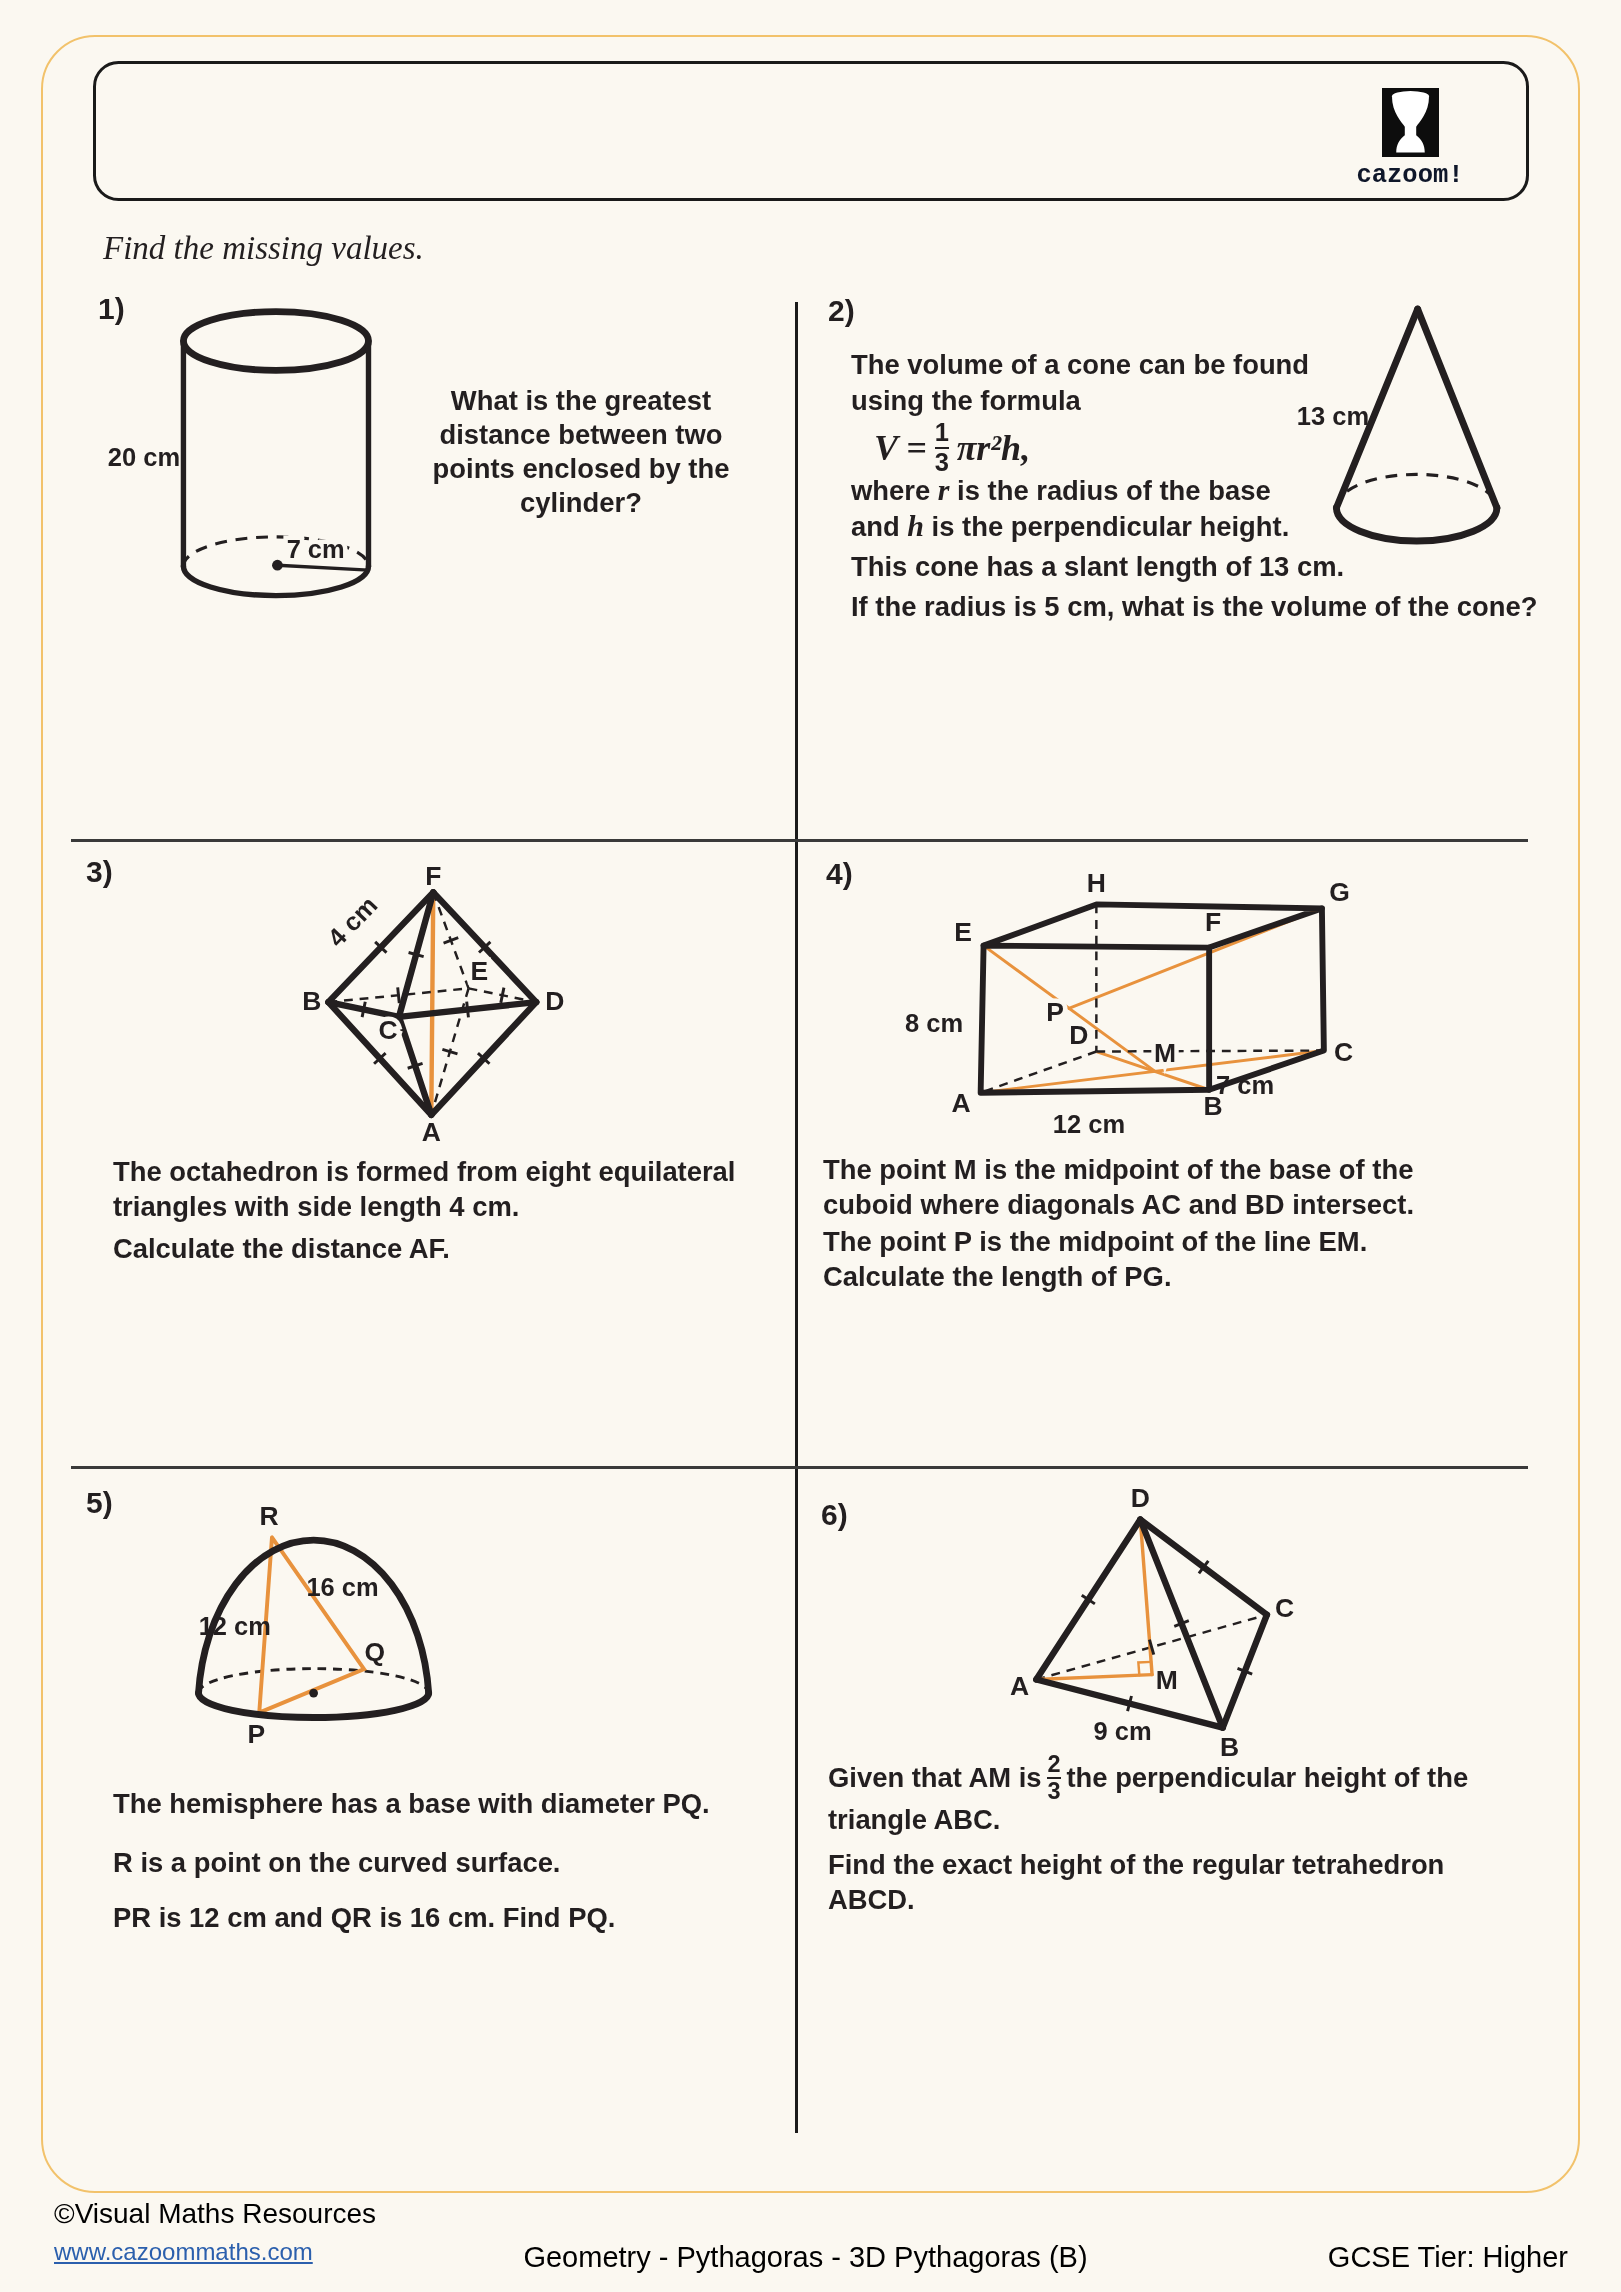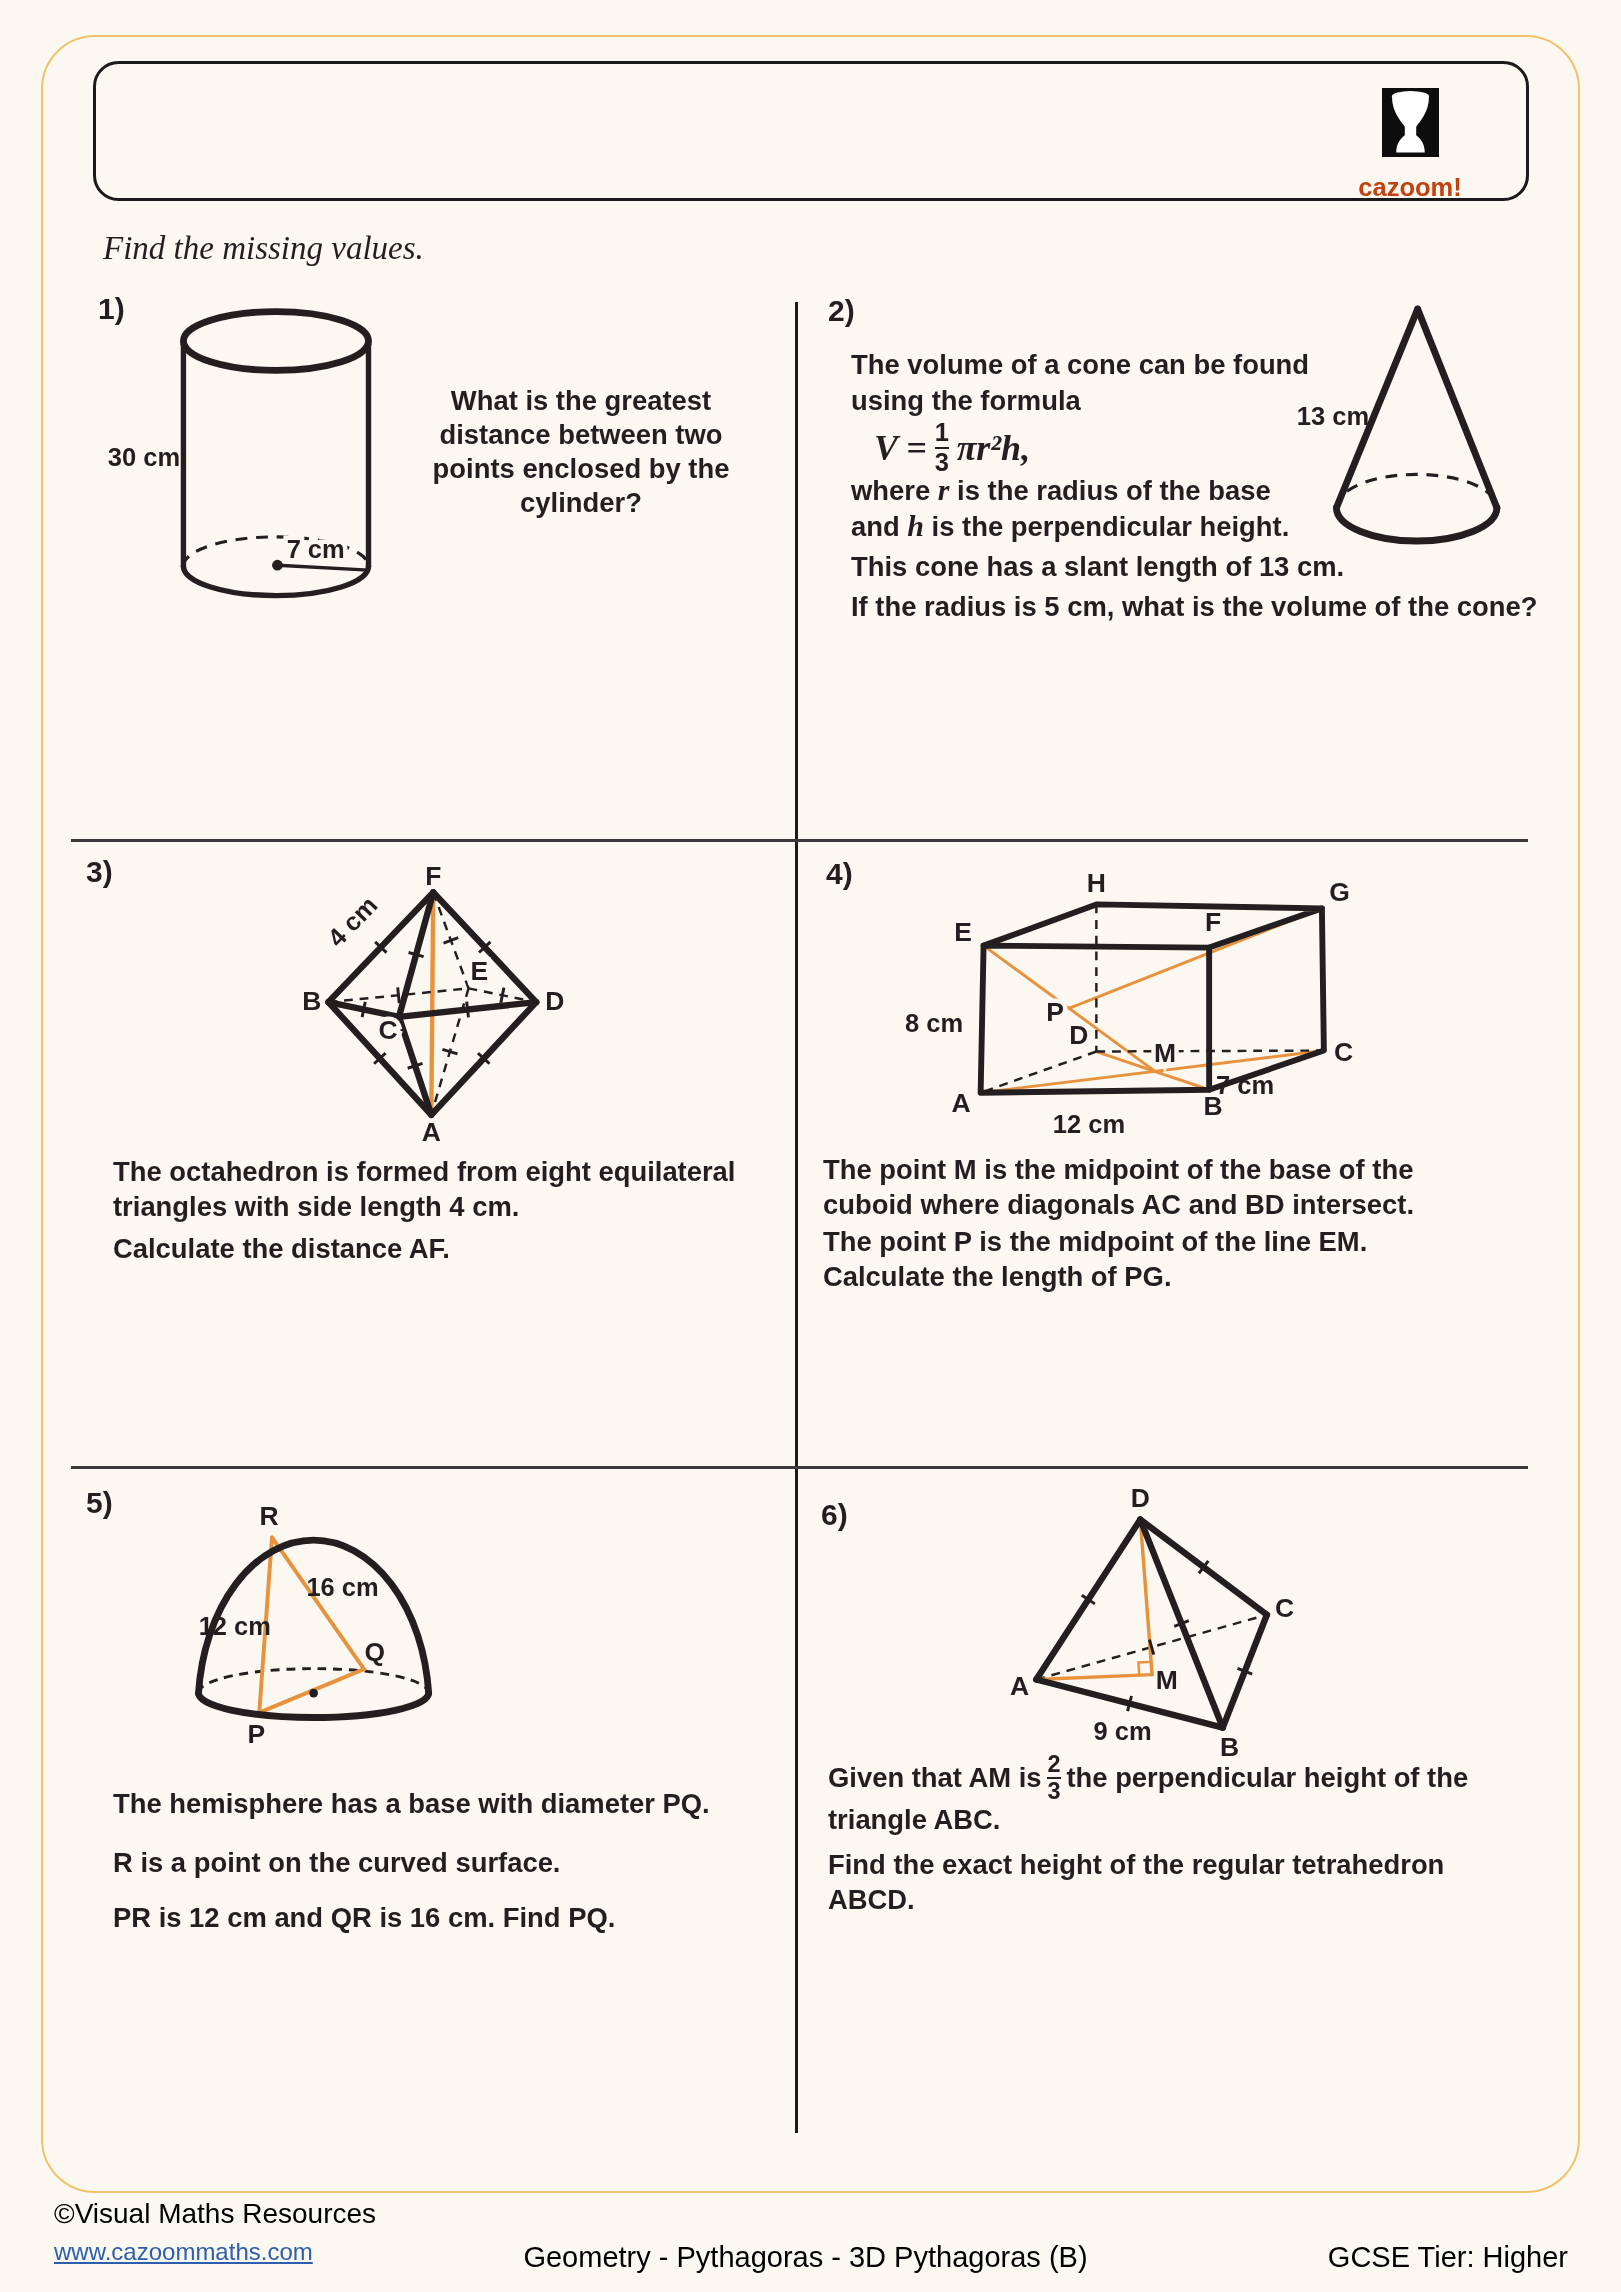--- a/index.html
+++ b/index.html
@@ -11,21 +11,21 @@
     --divider:#3a3a3a;
   }
   *{margin:0;padding:0;box-sizing:border-box;}
   body{background:var(--page-bg);font-family:"Liberation Sans",sans-serif;color:var(--ink);}
   .page{position:relative;width:1621px;height:2293px;background:var(--page-bg);overflow:hidden;}
   .outer-border{position:absolute;left:41px;top:35px;width:1539px;height:2158px;border:2.9px solid var(--border-orange);border-radius:54px;}
   .title-box{position:absolute;left:93px;top:61px;width:1436px;height:140px;border:3.9px solid #1a1a1a;border-radius:25.5px;}
   .page-title{position:absolute;left:44px;top:37px;font-size:51px;font-weight:900;letter-spacing:-1px;color:#111;}
   .logo{position:absolute;right:57px;top:23.5px;width:118px;text-align:center;}
   .logo-box{display:inline-block;width:57px;height:69px;background:#0d0d0d;}
-  .logo-text{font-family:Liberation Sans, sans-serif;font-weight:bold;font-size:25.5px;color:#c2410c;margin-top:12px;}
+  .logo-text{font-family:Liberation Mono, monospace;font-weight:bold;font-size:25.5px;color:#0f172a;margin-top:0;}
   .instruction{position:absolute;left:103px;top:230px;font-family:"Liberation Serif",serif;font-style:italic;font-size:33px;}
   .divider-v{position:absolute;left:795px;top:302px;width:2.9px;height:1831px;background:#1b1b1b;}
   .divider-h{position:absolute;left:71px;width:1457px;height:2.9px;background:var(--divider);}
   .qnum{position:absolute;font-size:30px;font-weight:bold;}
   .qtext{position:absolute;font-size:27.4px;font-weight:bold;line-height:35px;}
   .centered{text-align:center;}
   .dimlabel-html{position:absolute;font-size:25.5px;font-weight:bold;text-align:center;width:108px;}
   
   svg{position:absolute;overflow:visible;}
   .solid{stroke:var(--ink);stroke-width:6.5;fill:none;stroke-linejoin:round;stroke-linecap:round;}
@@ -82,21 +82,21 @@
         <line class="solid" style="stroke-width:5.5" x1="27" y1="50" x2="27" y2="280"></line>
         <line class="solid" style="stroke-width:5.5" x1="216" y1="50" x2="216" y2="280"></line>
         <path class="solid" style="stroke-width:5.5" d="M 27 280 A 94.5 30 0 0 0 216 280"></path>
       </g>
       <g>
         <circle cx="123" cy="279" r="5.5" fill="#231F20"></circle>
         <line class="thin" x1="123" y1="279" x2="216" y2="284"></line>
         <text class="dimlabel halo" x="162" y="272">7 cm</text>
       </g>
     </svg>
-    <div class="dimlabel-html" style="left:90px;top:443px;">30 cm</div>
+    <div class="dimlabel-html" style="left:90px;top:443px;">20 cm</div>
 
     <div class="qtext centered" style="left:390px;top:384px;width:382px;line-height:34px;">
       <div>What is the greatest</div>
       <div>distance between two</div>
       <div>points enclosed by the</div>
       <div>cylinder?</div>
     </div>
   </section>
 
   <section>

